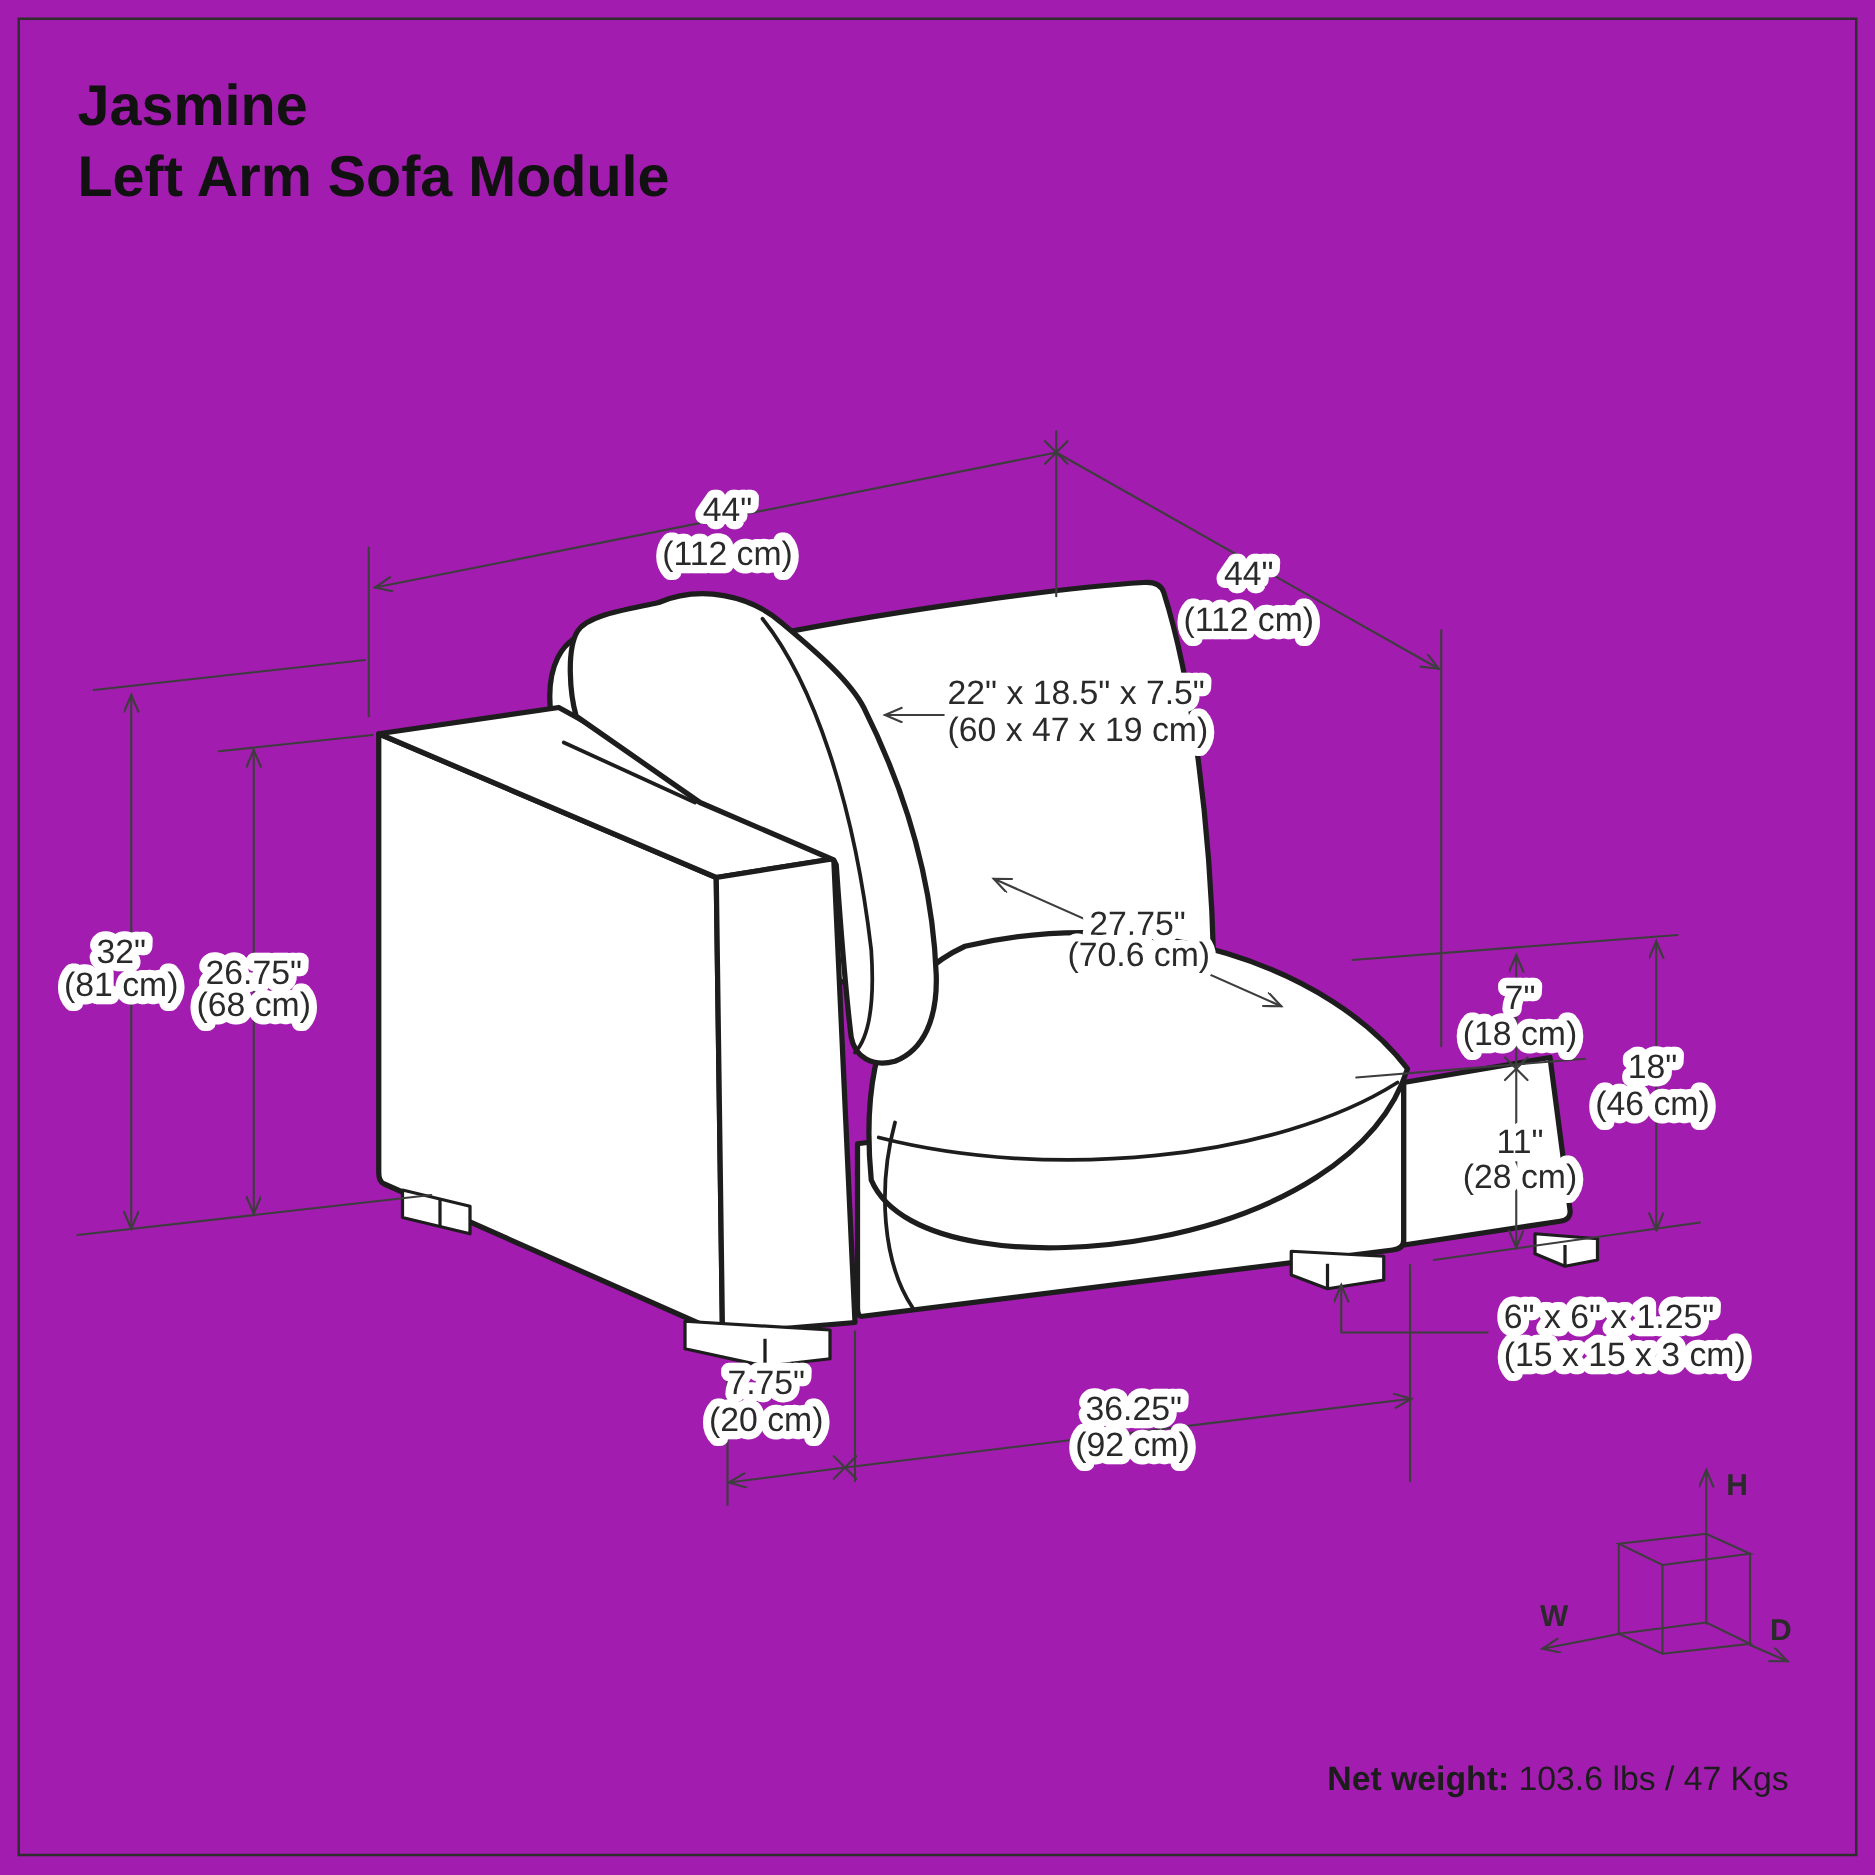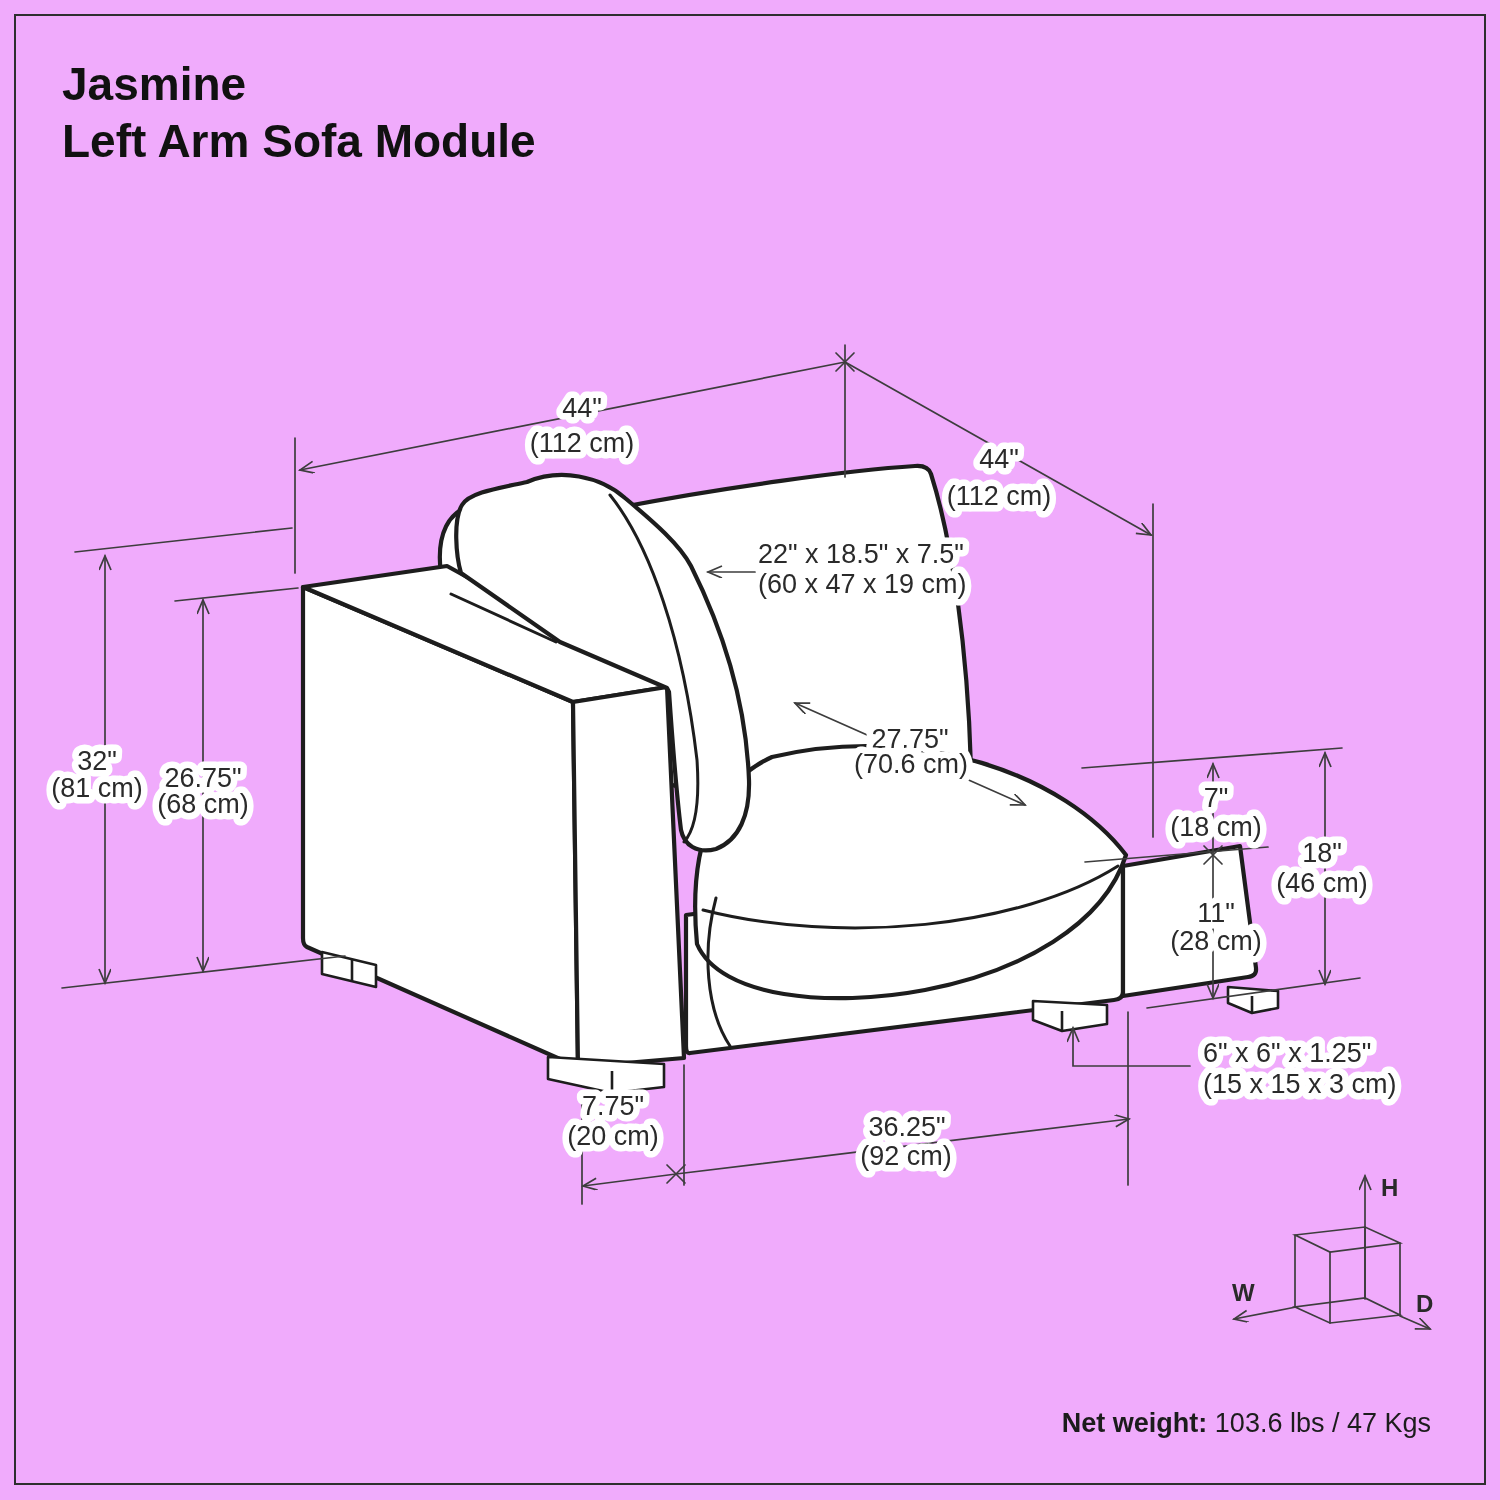--- a/index.html
+++ b/index.html
@@ -1,16 +1,16 @@
 <!DOCTYPE html>
 <html><head>
 <meta charset="utf-8">
 <style>
   html,body{margin:0;padding:0;background:#fff;}
-  .page{position:relative;width:1500px;height:1500px;background:#f0abfc;overflow:hidden;
+  .page{position:relative;width:1500px;height:1500px;background:#a21caf;overflow:hidden;
         font-family:"Liberation Sans",sans-serif;}
   svg{display:block}
   .sofa{stroke:#1d1d1d;stroke-width:4.2;fill:#ffffff;stroke-linejoin:round;stroke-linecap:round;}
   .sofa-line{stroke:#1d1d1d;stroke-width:3;fill:none;stroke-linecap:round;}
   .foot{stroke:#1d1d1d;stroke-width:2.6;fill:#ffffff;stroke-linejoin:round;}
   .dim{stroke:#3d3d3d;stroke-width:1.7;fill:none;stroke-linecap:round;}
   .dim-label{font-family:"Liberation Sans",sans-serif;font-size:27px;font-weight:500;fill:#2a2a2a;
              paint-order:stroke;stroke:#ffffff;stroke-width:13px;stroke-linejoin:round;}
   .mid{text-anchor:middle}
   .title-text{font-family:"Liberation Sans",sans-serif;font-size:46px;font-weight:700;fill:#111111;}

